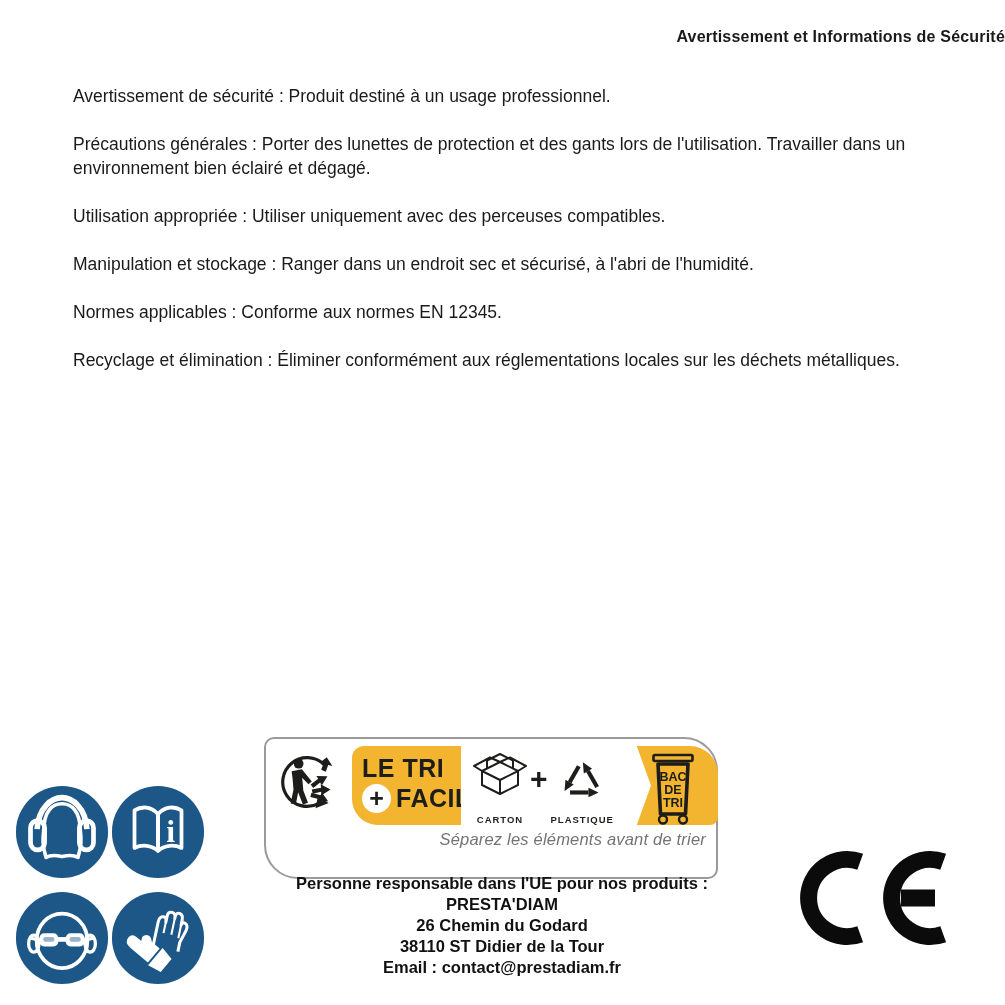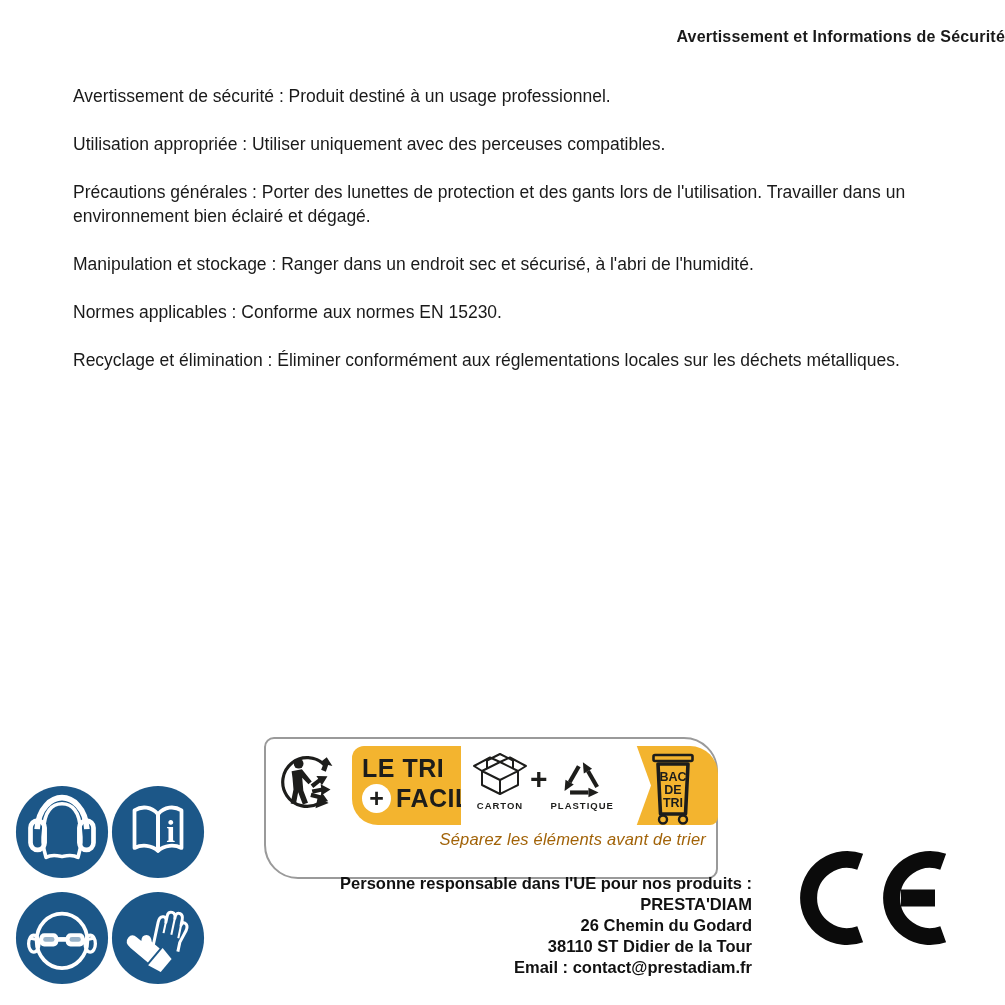--- a/index.html
+++ b/index.html
@@ -40,49 +40,49 @@
     font-size:25px;font-weight:bold;line-height:29px;text-align:center;margin-right:5px;
   }
   .facile{font-size:25px;font-weight:bold;letter-spacing:.5px;}
   .white-pentagon{
     position:absolute;left:195px;top:7px;width:190px;height:79px;background:#ffffff;
     -webkit-clip-path:polygon(0 0,92.5% 0,100% 50%,92.5% 100%,0 100%);
     clip-path:polygon(0 0,92.5% 0,100% 50%,92.5% 100%,0 100%);
     display:flex;align-items:flex-start;padding:6px 0 0 12px;box-sizing:border-box;
   }
   .material{display:flex;flex-direction:column;align-items:center;}
-  .material .mat-label{font-size:9.5px;font-weight:bold;letter-spacing:1px;color:#1d1d1b;margin-top:2px;}
+  .material .mat-label{font-size:9.5px;font-weight:bold;letter-spacing:1px;color:#1d1d1b;margin-top:16px;}
   .mat-plus{font-size:30px;font-weight:bold;color:#1d1d1b;margin:12px 3px 0 3px;line-height:30px;}
   .bin-box{position:absolute;left:384px;top:13px;}
   .separe{
     position:absolute;right:10px;top:91px;font-size:16.5px;font-style:italic;
-    color:#a16207;letter-spacing:.2px;
+    color:#737373;letter-spacing:.2px;
   }
 
   
   .address{
-    position:absolute;top:873px;left:252px;width:500px;text-align:right;
+    position:absolute;top:873px;left:252px;width:500px;text-align:center;
     font-weight:bold;font-size:16.5px;line-height:21px;color:#111;
   }
   .address div{white-space:nowrap;}
 
   
   .ce{position:absolute;left:797px;top:848px;}
 </style>
 </head>
 <body>
 
 <div class="title">Avertissement et Informations de Sécurité</div>
 
 <div class="body-text">
   <p>Avertissement de sécurité : Produit destiné à un usage professionnel.</p>
+  <p>Précautions générales : Porter des lunettes de protection et des gants lors de l'utilisation. Travailler dans un environnement bien éclairé et dégagé.</p>
   <p>Utilisation appropriée : Utiliser uniquement avec des perceuses compatibles.</p>
-  <p>Précautions générales : Porter des lunettes de protection et des gants lors de l'utilisation. Travailler dans un environnement bien éclairé et dégagé.</p>
   <p>Manipulation et stockage : Ranger dans un endroit sec et sécurisé, à l'abri de l'humidité.</p>
-  <p>Normes applicables : Conforme aux normes EN 15230.</p>
+  <p>Normes applicables : Conforme aux normes EN 12345.</p>
   <p>Recyclage et élimination : Éliminer conformément aux réglementations locales sur les déchets métalliques.</p>
 </div>
 
 <div class="picto-grid">
 
   <svg class="picto" viewBox="0 0 100 100">
     <circle cx="50" cy="50" r="49" fill="#1C5788"></circle>
     <path d="M 33 77 C 29 64 29.5 57 30.5 48 C 31 28 39.5 20 50 20 C 60.5 20 69 28 69.5 48 C 70.5 57 71 64 67 77 C 61 73.5 55.5 75 50 76 C 44.5 75 39 73.5 33 77 Z" fill="none" stroke="#fff" stroke-width="3.8" stroke-linejoin="round"></path>
     <path d="M 23.5 47 C 25 24 39 13.5 50 13.5 C 61 13.5 75 24 76.5 47" fill="none" stroke="#fff" stroke-width="6"></path>
     <rect x="16.5" y="38" width="15" height="31" rx="7.5" fill="none" stroke="#fff" stroke-width="5"></rect>

